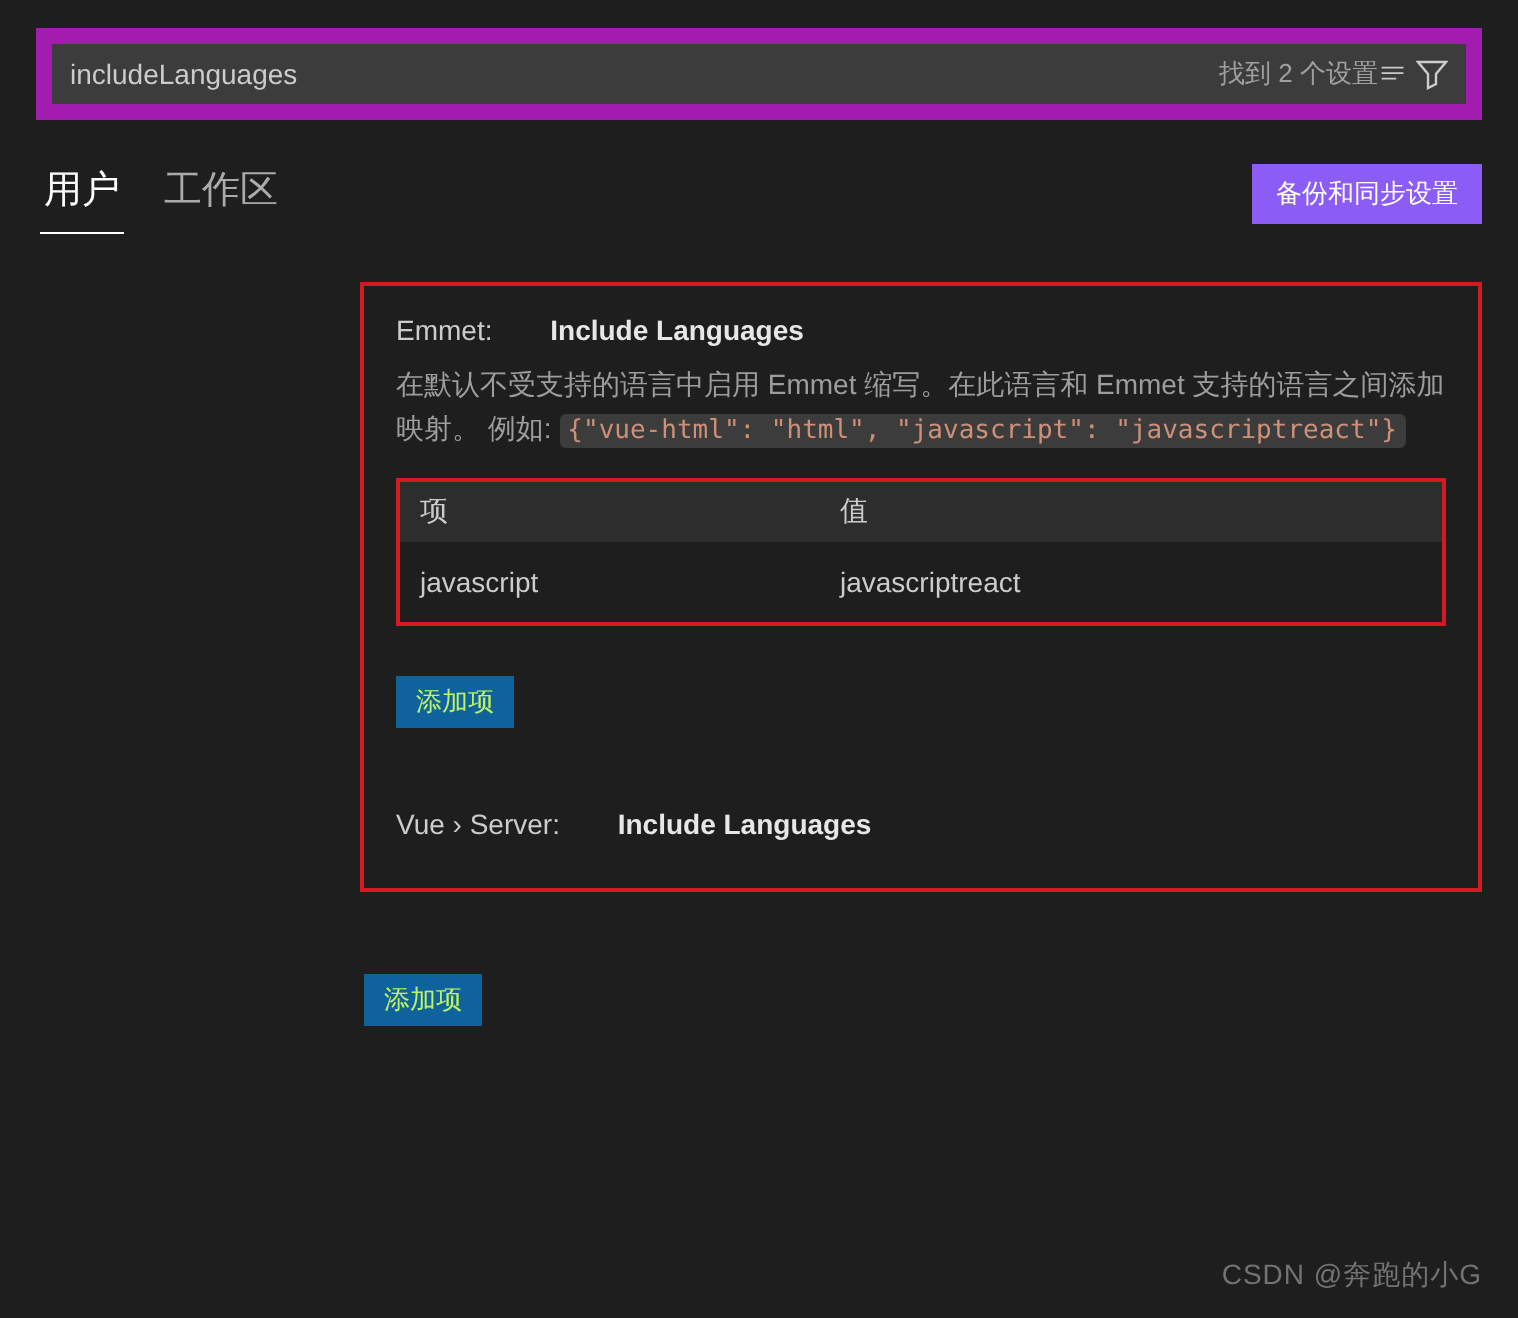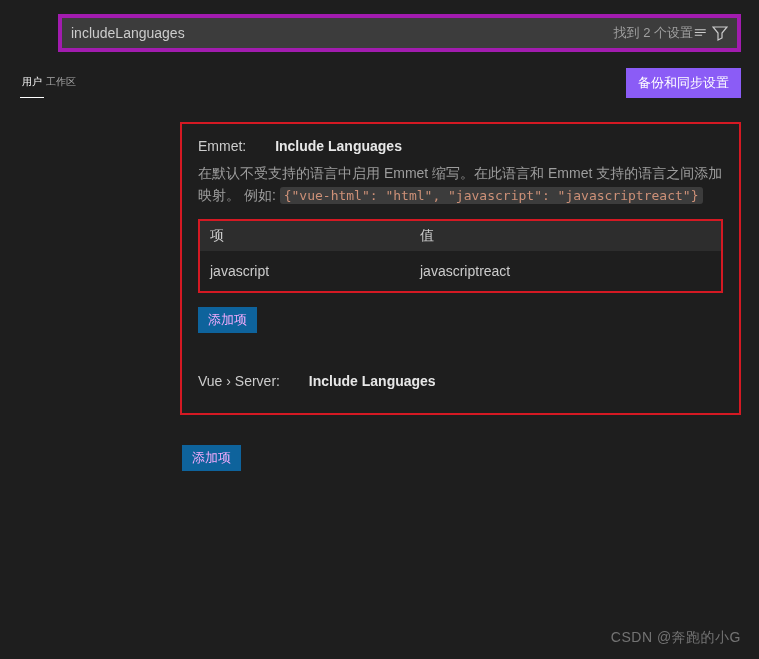--- a/index.html
+++ b/index.html
@@ -15,22 +15,21 @@
     }
     .search-row {
       display: flex;
       align-items: center;
       padding: 14px 18px 10px 18px;
       gap: 10px;
     }
     .search-input-wrap {
       flex: 1;
       position: relative;
-      border: 4px solid #a21caf;
-      margin-left: 40px;
+      border: 8px solid #a21caf;
     }
     .search-input {
       width: 100%;
       background: #3c3c3c;
       border: 1px solid #3c3c3c;
       color: #cccccc;
       padding: 6px 90px 6px 8px;
       font-size: 14px;
       outline: none;
     }
@@ -53,21 +52,22 @@
       color: #cccccc;
     }
     .tabs-row {
       display: flex;
       align-items: center;
       justify-content: space-between;
       padding: 6px 18px 0 20px;
     }
     .tabs {
       display: flex;
-      font-size: 10px;
+      gap: 18px;
+      font-size: 19px;
     }
     .tab {
       padding: 6px 2px 8px 2px;
       cursor: pointer;
       color: #aaaaaa;
     }
     .tab.active {
       color: #ffffff;
       border-bottom: 1px solid #ffffff;
     }
@@ -122,26 +122,26 @@
     .kv-row {
       display: flex;
       padding: 12px 10px;
       font-size: 14px;
       color: #cccccc;
     }
     .kv-col-key { width: 210px; }
     .kv-col-val { flex: 1; }
     .add-btn {
       background: #0e639c;
-      color: #f0abfc;
+      color: #bef264;
       border: none;
       padding: 4px 10px;
       font-size: 13px;
       cursor: pointer;
-      margin-top: 8px;
+      margin-top: 19px;
     }
     .vue-block {
       padding: 0 2px;
     }
     .vue-block .list-val {
       color: #cccccc;
       font-size: 14px;
       padding: 6px 10px 10px 10px;
     }
     .watermark {

